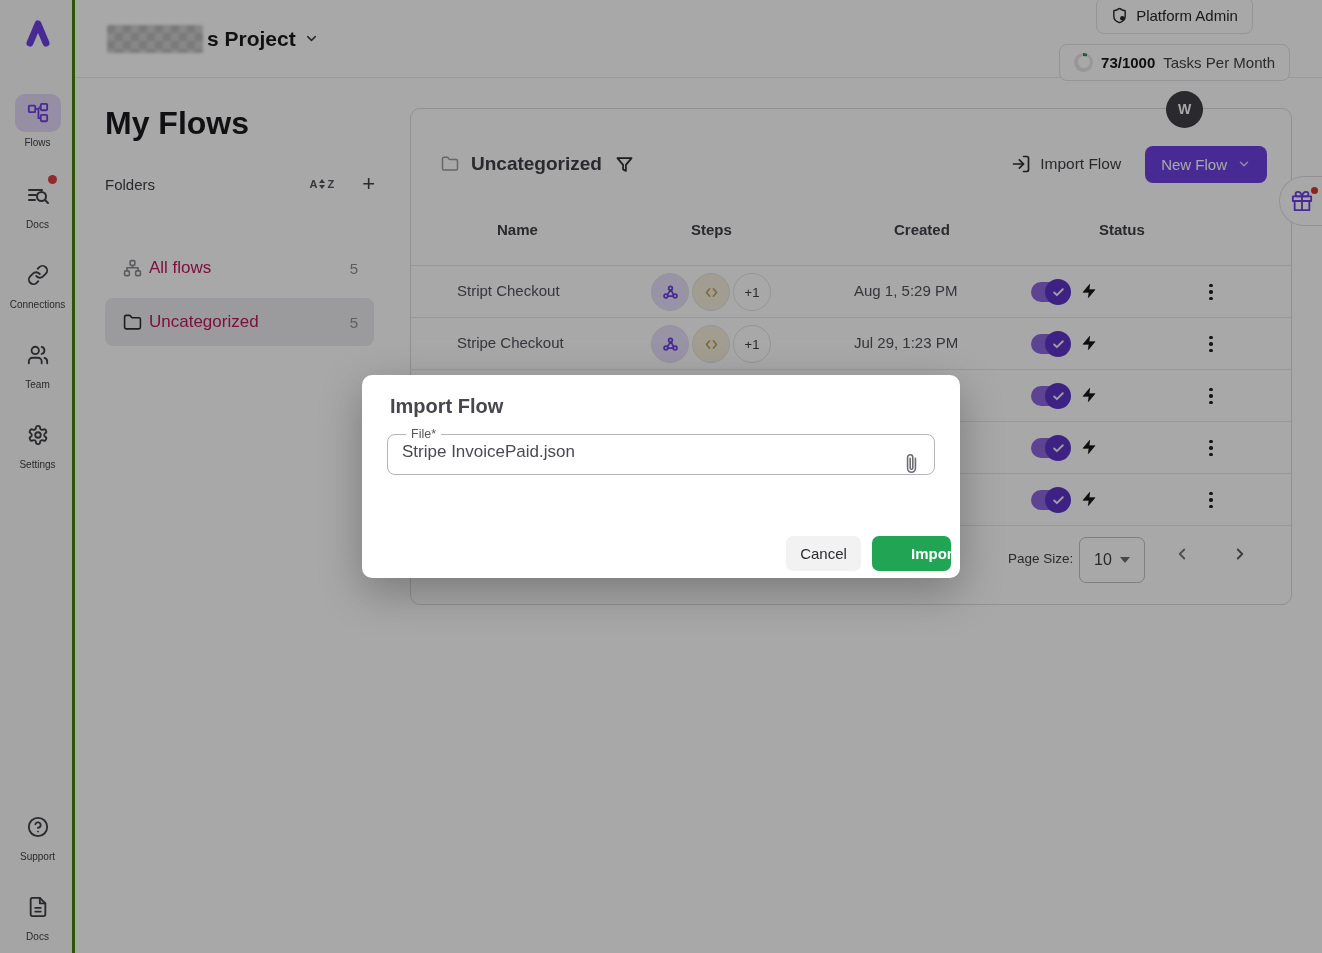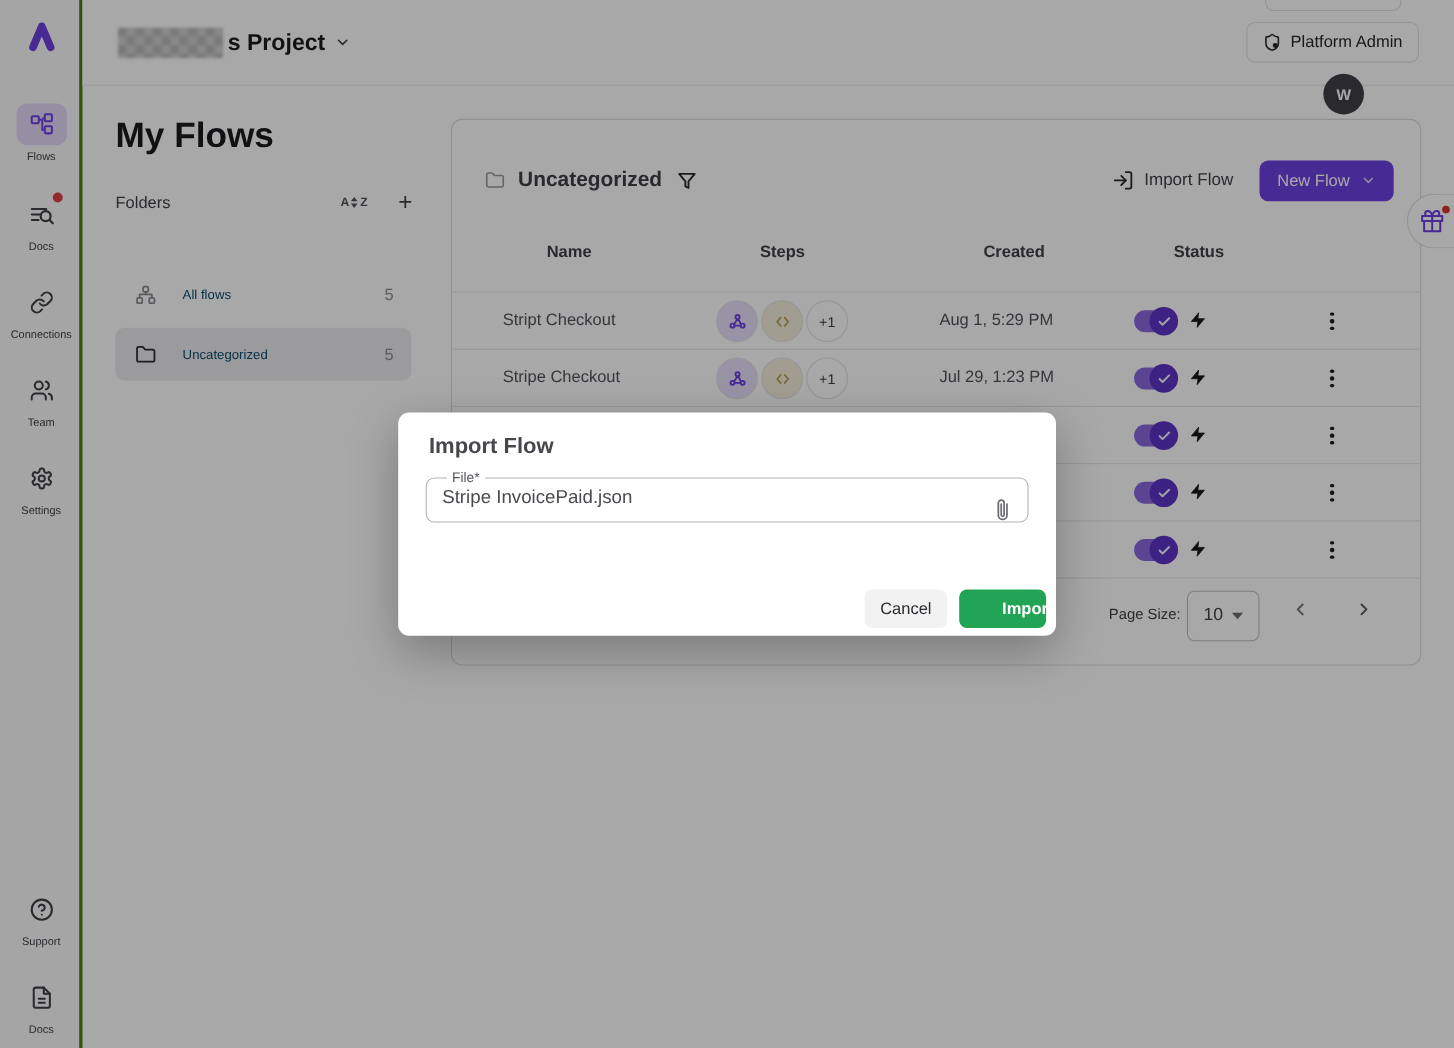--- a/index.html
+++ b/index.html
@@ -36,33 +36,33 @@
   .page-title { position:absolute; left:30px; top:27px; font-size:32px; font-weight:700; color:#1b1b1f; }
   .folders-head { position:absolute; left:30px; top:95px; width:270px; display:flex; align-items:center; }
   .folders-label { font-size:15px; color:#3f3f46; }
   .az-icon { margin-left:auto; display:flex; align-items:center; gap:2px; color:#52525b; font-size:11px; font-weight:600; cursor:pointer;justify-content:center; }
   .tri-stack { display:flex; flex-direction:column; gap:2px; }
   .tri-up { width:0; height:0; border-left:3px solid transparent; border-right:3px solid transparent; border-bottom:4px solid #52525b; }
   .tri-down { width:0; height:0; border-left:3px solid transparent; border-right:3px solid transparent; border-top:4px solid #52525b; }
   .plus-btn { margin-left:28px; font-size:22px; font-weight:400; color:#3f3f46; cursor:pointer; line-height:1; }
   .folder-item { position:absolute; left:30px; width:269px; height:44px; display:flex; align-items:center; padding:0 16px 0 18px; border-radius:8px; cursor:pointer; color:#3f3f46; }
   .folder-item.active { background:#ececee; height:48px; }
-  .folder-item .f-label { margin-left:24px; font-size:12px; color:#0c4a6e; }
+  .folder-item .f-label { margin-left:7px; font-size:17px; color:#be185d; }
   .folder-item .f-count { margin-left:auto; font-size:15px; color:#8e8e95; }
 
   
   .card { position:absolute; left:335px; top:30px; width:882px; height:497px; background:#fff; border:1px solid #dcdce0; border-radius:10px; }
   .card-head { position:absolute; left:30px; right:24px; top:36px; height:38px; display:flex; align-items:center; }
   .card-title { font-size:19px; font-weight:600; color:#3f3f46; margin-left:12px; }
   .filter-btn { margin-left:14px; display:flex; align-items:center; cursor:pointer; color:#2b2b30; }
   .import-flow { margin-left:auto; display:flex; align-items:center; gap:9px; font-size:15.5px; color:#3f3f46; cursor:pointer; }
   .new-flow-btn { margin-left:24px; height:37px; display:flex; align-items:center; gap:10px; padding:0 16px; background:#6e41e2; border:none; border-radius:8px; color:#fff; font-size:15px; font-weight:500; cursor:pointer; }
   .thead { position:absolute; left:0; top:112px; width:100%; height:44px; }
   .thead span { position:absolute; font-size:15px; font-weight:600; color:#3f3f46;margin-left:40px; }
-  .col-name { left:46px; } .col-steps { left:240px; } .col-created { left:443px; } .col-status { left:616px; }
+  .col-name { left:46px; } .col-steps { left:240px; } .col-created { left:443px; } .col-status { left:648px; }
   .tbody { position:absolute; left:0; top:156px; width:100%; }
   .trow { position:relative; width:100%; height:52px; border-top:1px solid #e7e7ea; cursor:pointer; }
   .trow .name { position:absolute; left:46px; top:16px; font-size:15px; color:#52525b; }
   .trow .steps { position:absolute; left:240px; top:7px; display:flex; }
   .step-circle { width:38px; height:38px; border-radius:50%; border:1px solid #e3e3e7; display:flex; align-items:center; justify-content:center; margin-right:3px; background:#fff; }
   .step-circle.webhook { background:#e7dffa; }
   .step-circle.code { background:#f6efdd; }
   .plus-badge { font-size:13px; color:#3f3f46; }
   .trow .created { position:absolute; left:443px; top:16px; font-size:15px; color:#52525b; }
   .toggle { position:absolute; left:620px; top:16px; width:38px; height:20px; border-radius:10px; background:#8d68e0; cursor:pointer; }
@@ -205,20 +205,25 @@
           </svg>
         <span>Invite user</span>
       </button>
       <button class="btn-outline">
         <svg width="17" height="17" viewBox="0 0 24 24" fill="none" stroke="#27272a" stroke-width="2" stroke-linecap="round" stroke-linejoin="round">
             <path d="M20 13c0 5-3.5 7.5-7.66 8.95a1 1 0 0 1-.67-.01C7.5 20.5 4 18 4 13V6a1 1 0 0 1 1-1c2 0 4.5-1.2 6.24-2.72a1 1 0 0 1 1.52 0C14.5 3.8 17 5 19 5a1 1 0 0 1 1 1z"></path>
             <circle cx="16" cy="16" r="3.2" fill="#27272a" stroke="none"></circle>
           </svg>
         <span>Platform Admin</span>
       </button>
+      <div class="tasks-widget">
+        <span class="ring"></span>
+        <span class="tasks-num">73/1000</span>
+        <span class="tasks-text">Tasks Per Month</span>
+      </div>
       <div class="avatar">W</div>
     </div>
   </div>
 
   <div class="main">
     <div class="page-title">My Flows</div>
 
     <div class="folders-head">
       <span class="folders-label">Folders</span>
       <span class="az-icon">A<span class="tri-stack">

